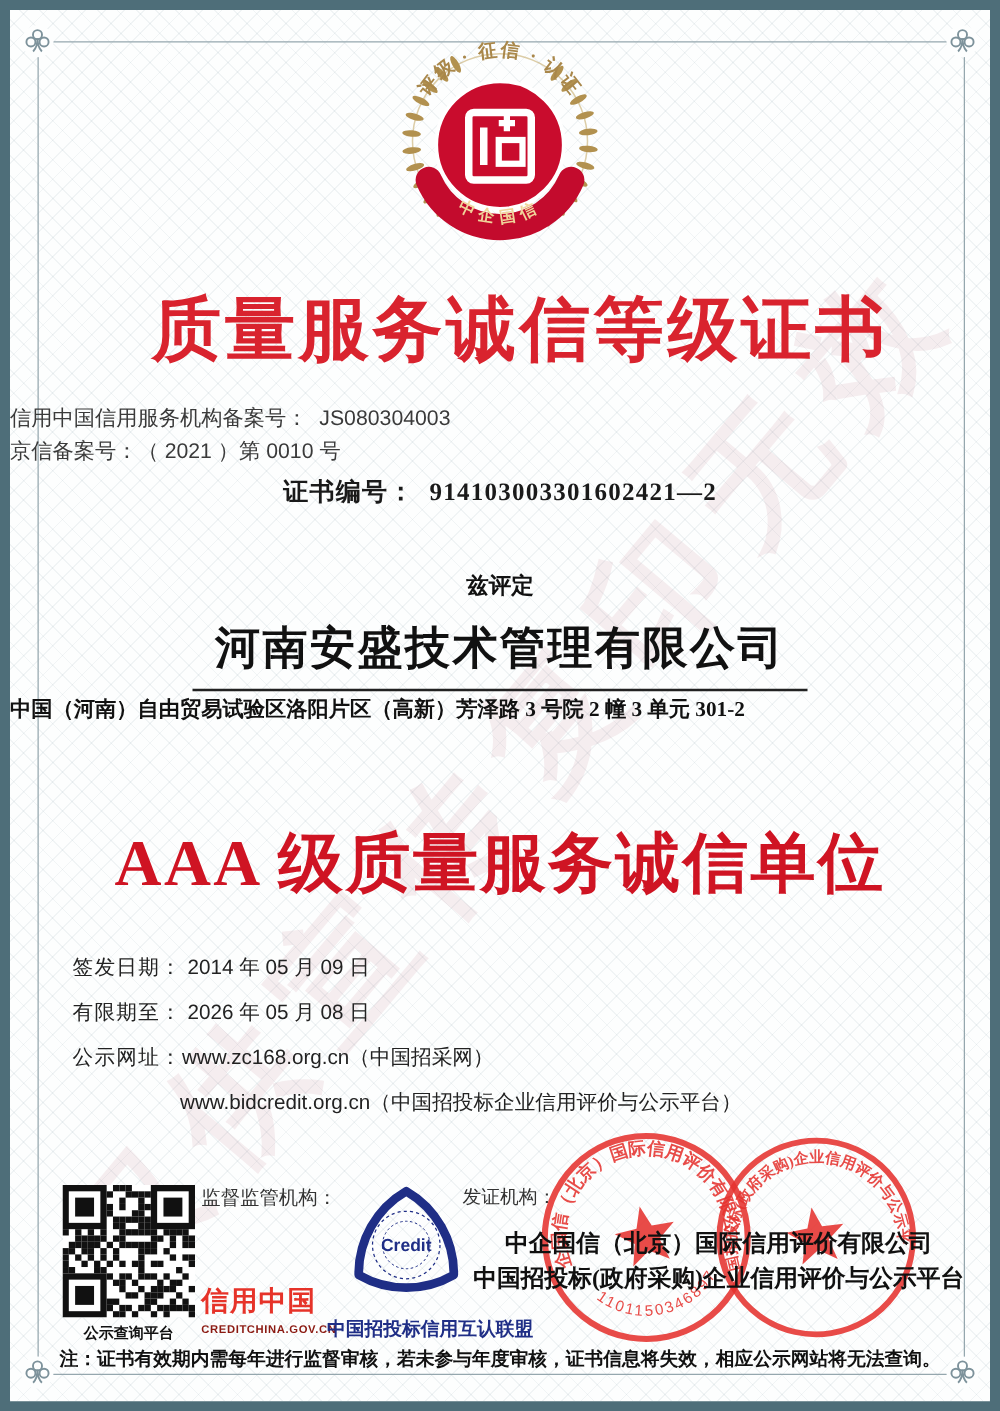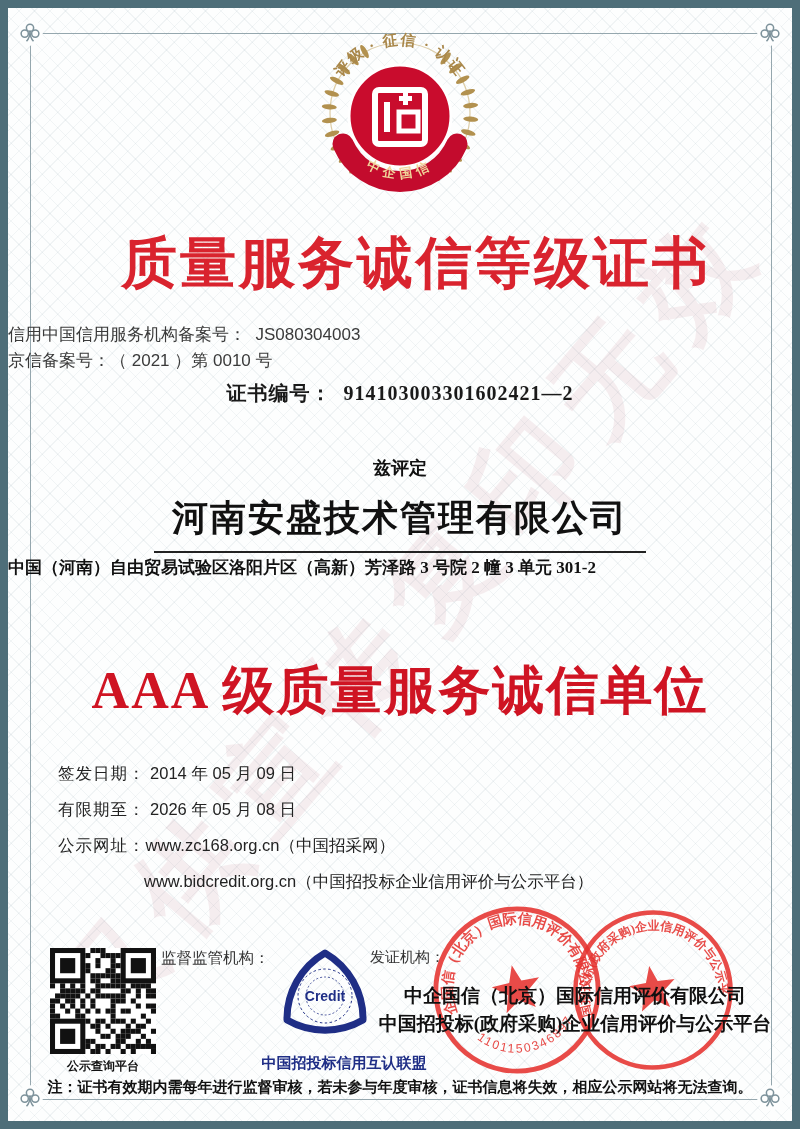--- a/index.html
+++ b/index.html
@@ -332,20 +332,24 @@
           <rect x="75" y="5" width="25" height="25" fill="#fff"></rect>
           <rect x="80" y="10" width="15" height="15" fill="#111"></rect>
           <rect x="0" y="70" width="35" height="35"></rect>
           <rect x="5" y="75" width="25" height="25" fill="#fff"></rect>
           <rect x="10" y="80" width="15" height="15" fill="#111"></rect>
         </g>
     </svg>
     <div class="abs qr-caption">公示查询平台</div>
 
     <div class="abs supervisor">监督监管机构：</div>
+    <div class="abs cchina">
+      <div class="nm">信用中国</div>
+      <div class="dm">CREDITCHINA.GOV.CN</div>
+    </div>
 
     <svg class="abs creditlogo" viewBox="0 0 110 110">
       <path d="M 55,13 A 76,76 0 0 1 93,80 A 76,76 0 0 1 17,80 A 76,76 0 0 1 55,13 Z" fill="none" stroke="#1f2e86" stroke-width="7" stroke-linejoin="round"></path>
       <circle cx="55" cy="56" r="27" fill="none" stroke="#1f2e86" stroke-width="1" stroke-dasharray="2.5 2.5"></circle>
       <circle cx="55" cy="56" r="19" fill="none" stroke="#1f2e86" stroke-width="0.8" stroke-dasharray="2 2"></circle>
       <text x="55" y="61" text-anchor="middle" font-size="14" font-weight="bold" fill="#1f2e86" font-family="Liberation Sans, sans-serif">Credit</text>
     </svg>
     <div class="abs alliance">中国招投标信用互认联盟</div>
 
     <div class="abs issuer-label">发证机构：</div>

